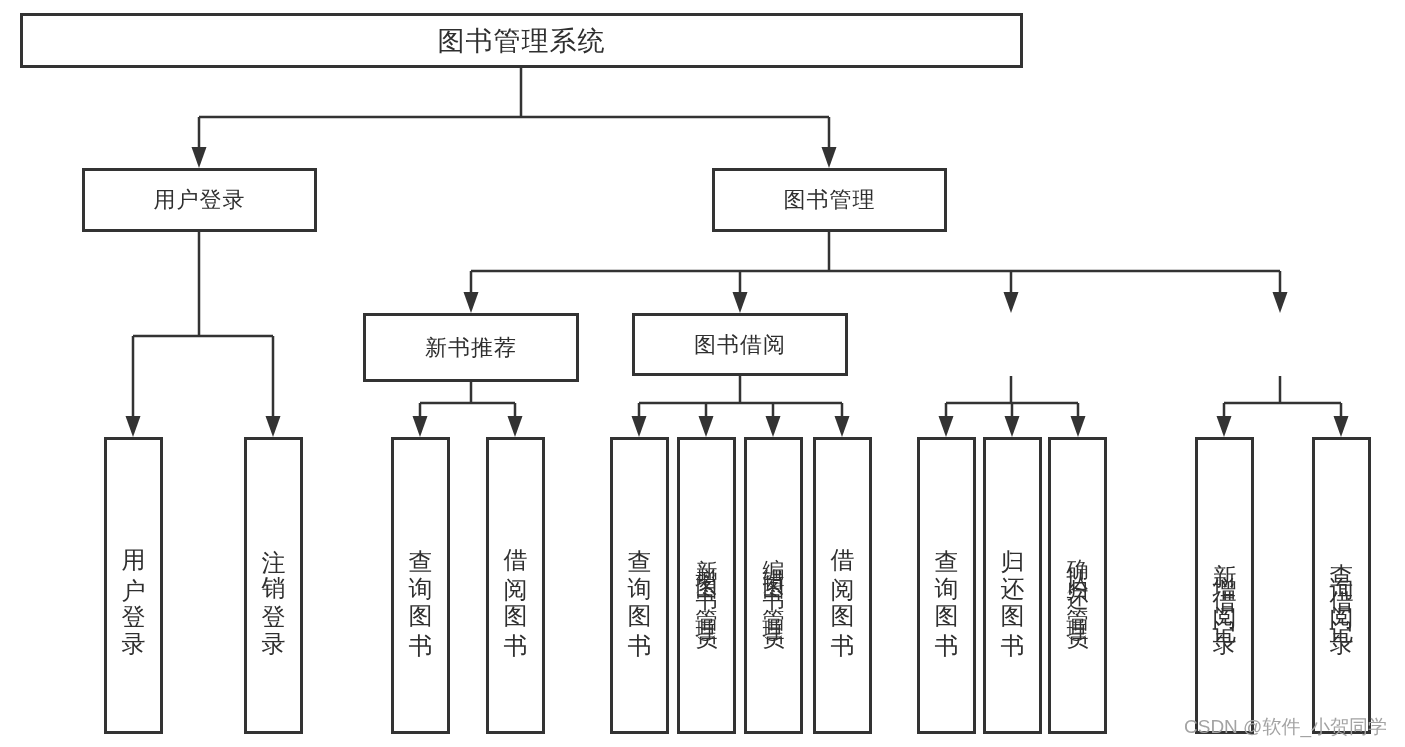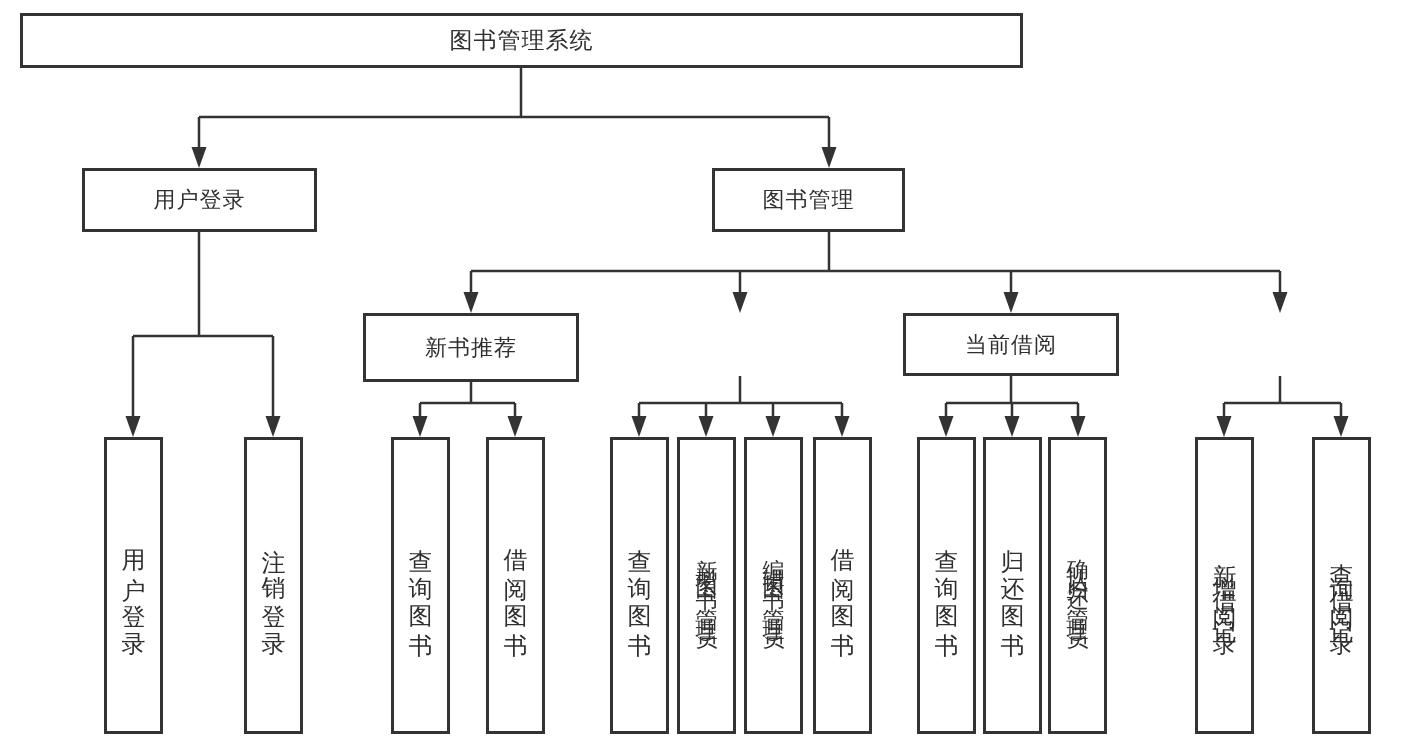--- a/index.html
+++ b/index.html
@@ -18,21 +18,21 @@
     border:3px solid #333333;
     display:flex;align-items:center;justify-content:center;
     z-index:1;
     color:#2f2f2f;
   }
   .h .lbl{
     font-size:22px;
     letter-spacing:1px;
     white-space:nowrap;
   }
-  .root .lbl{font-size:23px;}
+  .root .lbl{font-size:27px;}
   .v{width:59px;height:297px;}
   .vt{
     writing-mode:vertical-rl;
     text-orientation:mixed;
     font-size:24px;
     line-height:1;
     white-space:nowrap;
   }
   .sp4{letter-spacing:28px;}
   .sp6{letter-spacing:14px;}
@@ -92,29 +92,29 @@
     </g>
   </svg>
 
   <div class="node h root" style="left:20px;top:13px;width:1003px;height:55px">
     <span class="lbl">图书管理系统</span>
   </div>
 
   <div class="node h" style="left:82px;top:168px;width:235px;height:64px">
     <span class="lbl">用户登录</span>
   </div>
-  <div class="node h" style="left:712px;top:168px;width:193px;height:64px">
+  <div class="node h" style="left:712px;top:168px;width:235px;height:64px">
     <span class="lbl">图书管理</span>
   </div>
 
   <div class="node h" style="left:363px;top:313px;width:216px;height:69px">
     <span class="lbl">新书推荐</span>
   </div>
-  <div class="node h" style="left:903px;top:313px;width:216px;height:63px">
-    <span class="lbl">当前借阅</span>
+  <div class="node h" style="left:632px;top:313px;width:216px;height:63px">
+    <span class="lbl">图书借阅</span>
   </div>
 
   <div class="node v" style="left:104px;top:437px">
     <span class="vt sp4">用户登录</span>
   </div>
   <div class="node v" style="left:244px;top:437px">
     <span class="vt sp4">注销登录</span>
   </div>
 
   <div class="node v" style="left:391px;top:437px">
@@ -147,14 +147,15 @@
     <span class="vt sp9">确认归还（管理员）</span>
   </div>
 
   <div class="node v" style="left:1195px;top:437px">
     <span class="vt sp6">新增借阅记录</span>
   </div>
   <div class="node v" style="left:1312px;top:437px">
     <span class="vt sp6">查询借阅记录</span>
   </div>
 
+  <div class="watermark">CSDN @软件_小贺同学</div>
 
 </div>
 
 </body></html>

